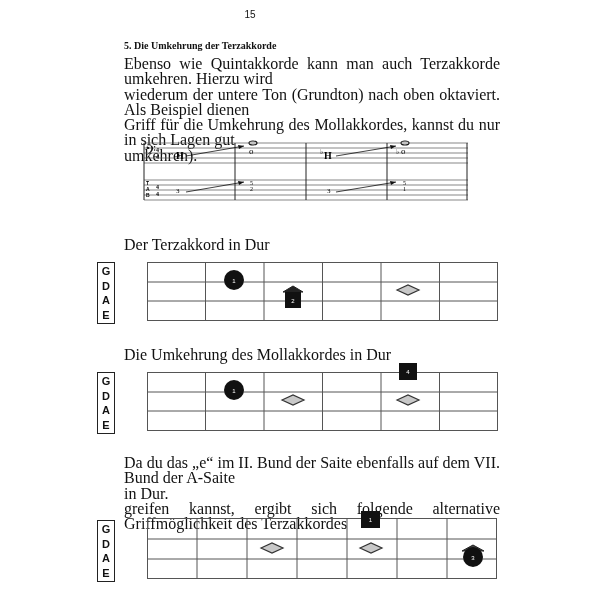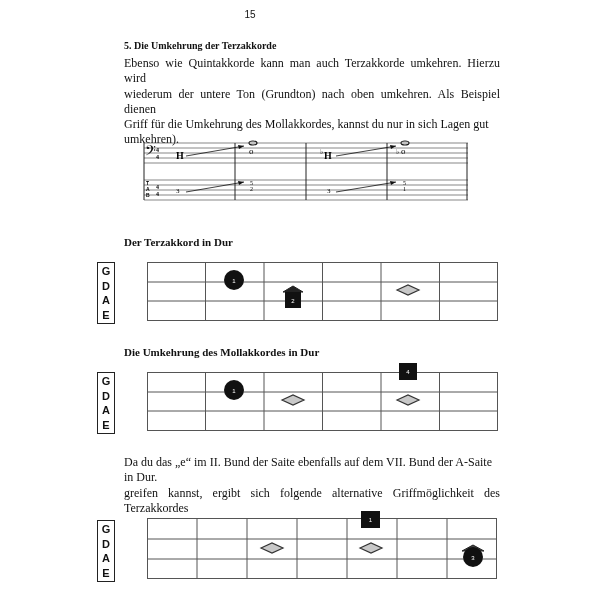--- a/index.html
+++ b/index.html
@@ -1,33 +1,33 @@
 <!DOCTYPE html>
 <html><head>
 <meta charset="utf-8">
 <style>
   html,body{margin:0;padding:0;background:#fff;}
   body{width:600px;height:600px;position:relative;overflow:hidden;font-family:"Liberation Serif","DejaVu Serif",serif;color:#111;}
   .abs{position:absolute;}
   .pagenum{left:0;width:500px;top:9px;text-align:center;font-family:"Liberation Sans",sans-serif;font-size:10px;}
   .heading{left:124px;top:40px;font-size:10px;font-weight:bold;}
-  .para{left:124px;width:376px;font-size:12px;line-height:15.3px;text-align:justify;}
-  .caption{left:124px;font-size:11px;font-weight:bold;}
+  .para{left:124px;width:376px;font-size:16px;line-height:15.3px;text-align:justify;}
+  .caption{left:124px;font-size:16px;}
   .strings{width:16px;border:1.5px solid #222;font-family:"Liberation Sans",sans-serif;font-weight:bold;font-size:11px;text-align:center;line-height:14.5px;padding:1px 0;}
   .strings span{display:block;}
   svg{position:absolute;overflow:visible;}
 </style>
 </head>
 <body>
 
 <div class="abs pagenum">15</div>
 <div class="abs heading">5. Die Umkehrung der Terzakkorde</div>
 <div class="abs para" style="top:56px">
   <div>Ebenso wie Quintakkorde kann man auch Terzakkorde umkehren. Hierzu wird</div>
-  <div>wiederum der untere Ton (Grundton) nach oben umkehren. Als Beispiel dienen</div>
+  <div>wiederum der untere Ton (Grundton) nach oben oktaviert. Als Beispiel dienen</div>
   <div>Griff für die Umkehrung des Mollakkordes, kannst du nur in sich Lagen gut</div>
   <div>umkehren).</div>
 </div>
 
 <svg style="left:0;top:0;" width="600" height="600">
   <g stroke="#555" stroke-width="0.7">
     <line x1="144" y1="143" x2="468" y2="143"></line>
       <line x1="144" y1="148" x2="468" y2="148"></line>
     <line x1="144" y1="153" x2="468" y2="153"></line>
       <line x1="144" y1="158" x2="468" y2="158"></line>

